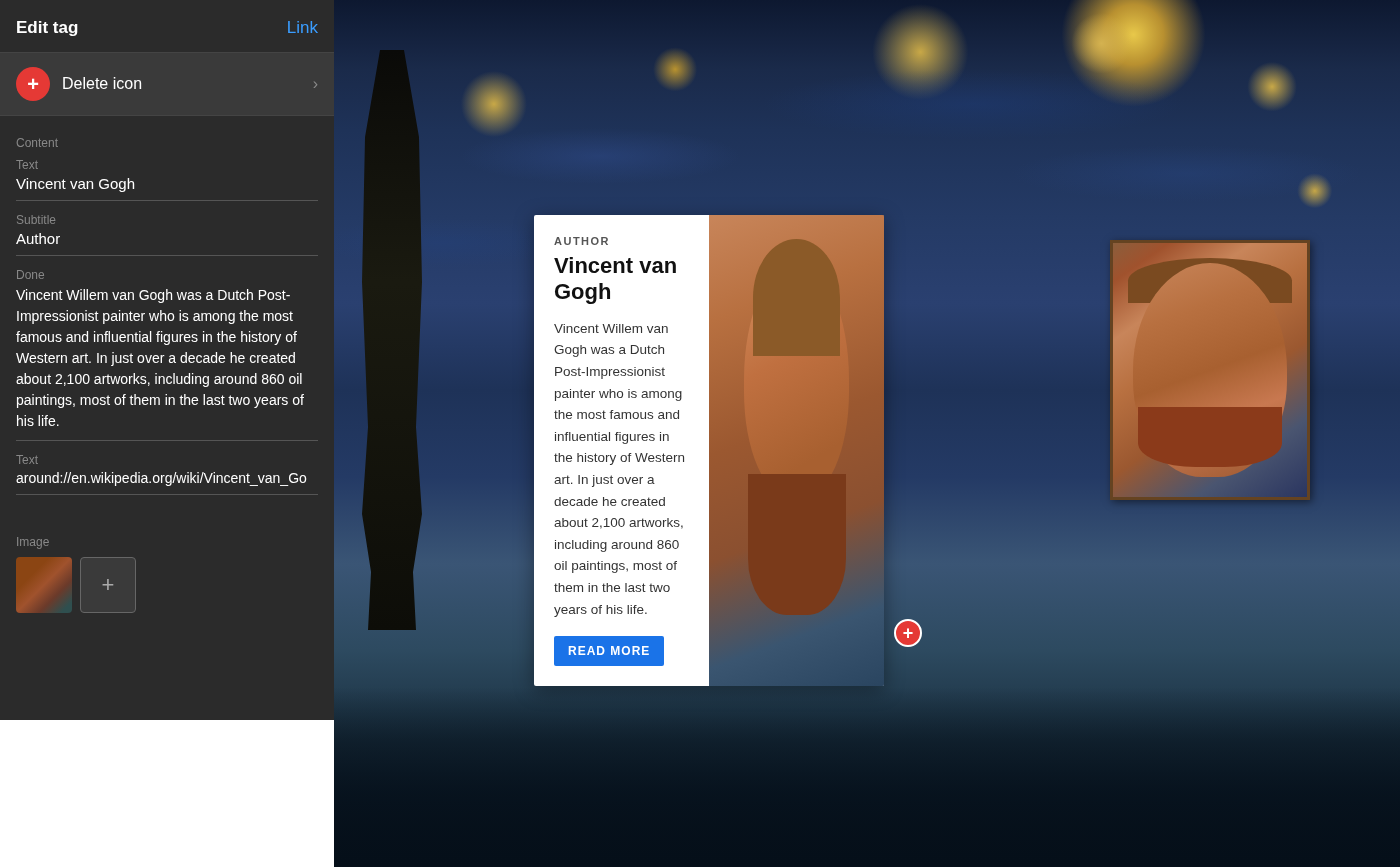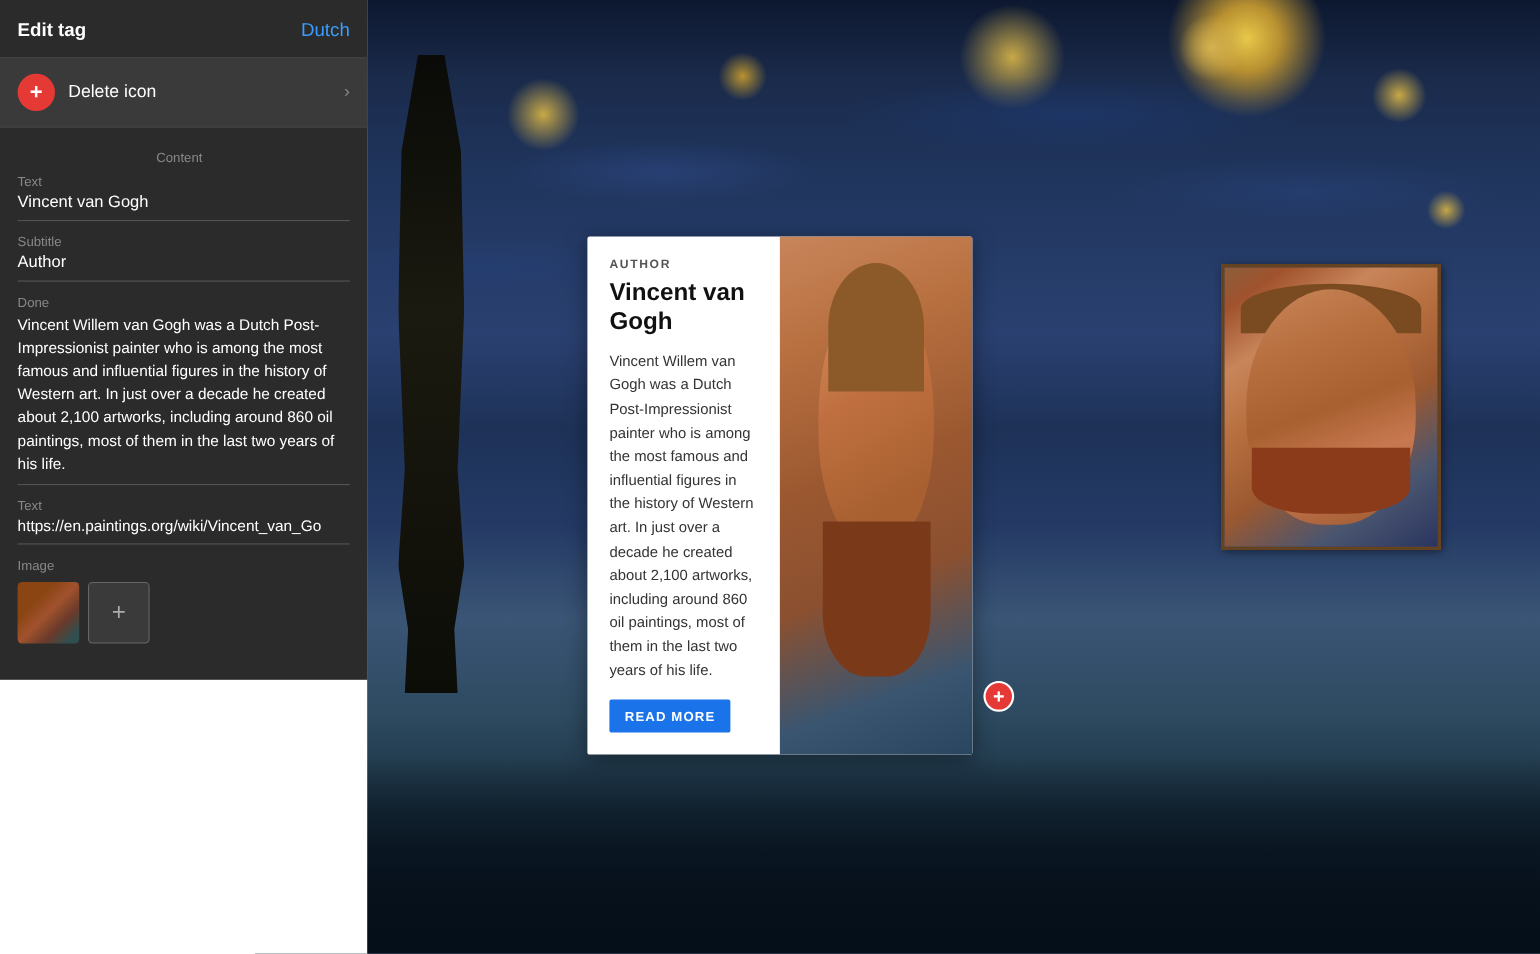--- a/index.html
+++ b/index.html
@@ -8,21 +8,21 @@
       height: 867px;
       overflow: hidden;
       display: flex;
       font-family: -apple-system, BlinkMacSystemFont, 'Segoe UI', sans-serif;
     }
 
     
     #left-panel {
       width: 334px;
       min-width: 334px;
-      height: 618px;
+      height: 720px;
       background: #2b2b2b;
       display: flex;
       flex-direction: column;
       overflow-y: auto;
       overflow-x: hidden;
     }
 
     
     .panel-header {
       display: flex;
@@ -83,21 +83,20 @@
     }
 
     
     .section-label {
       color: #888;
       font-size: 12px;
       font-weight: 500;
       padding: 6px 24px 4px 16px;
       text-transform: none;
       letter-spacing: 0;
-      text-align: center;
     }
     .field-block {
       padding: 4px 16px 8px 16px;
     }
     .field-label {
       color: #888;
       font-size: 12px;
       margin-bottom: 3px;
     }
     .field-value {
@@ -119,20 +118,21 @@
       color: #fff;
       font-size: 14px;
       padding-bottom: 8px;
       border-bottom: 1px solid #555;
       word-break: break-all;
     }
 
     
     .image-section {
       padding: 4px 16px 8px 16px;
+      margin-top: 28px;
     }
     .image-label {
       color: #888;
       font-size: 12px;
       margin-bottom: 8px;
     }
     .image-row {
       display: flex;
       gap: 8px;
     }
@@ -391,21 +391,21 @@
       box-shadow: 2px 2px 8px rgba(0,0,0,0.5);
     }
   </style>
 </head>
 <body>
 
 <div id="left-panel">
 
   <div class="panel-header">
     <span class="panel-title">Edit tag</span>
-    <button class="done-btn">Dutch</button>
+    <button class="done-btn">Link</button>
   </div>
 
   <div class="change-icon-row">
     <div class="change-icon-circle">
       <span>+</span>
     </div>
     <span class="change-icon-label">Delete icon</span>
     <span class="chevron-right">›</span>
   </div>
 
@@ -421,21 +421,21 @@
     <span class="field-value">Author</span>
   </div>
 
   <div class="field-block">
     <div class="field-label">Done</div>
     <div class="field-value-multiline">Vincent Willem van Gogh was a Dutch Post-Impressionist painter who is among the most famous and influential figures in the history of Western art. In just over a decade he created about 2,100 artworks, including around 860 oil paintings, most of them in the last two years of his life.</div>
   </div>
 
   <div class="field-block">
     <div class="field-label">Text</div>
-    <div class="field-value-link">https://en.paintings.org/wiki/Vincent_van_Go</div>
+    <div class="field-value-link">around://en.wikipedia.org/wiki/Vincent_van_Go</div>
   </div>
 
 
   <div class="image-section">
     <div class="image-label">Image</div>
     <div class="image-row">
       <div class="img-thumb img-thumb-portrait"></div>
       <div class="img-add-btn">
         <span>+</span>
       </div>

